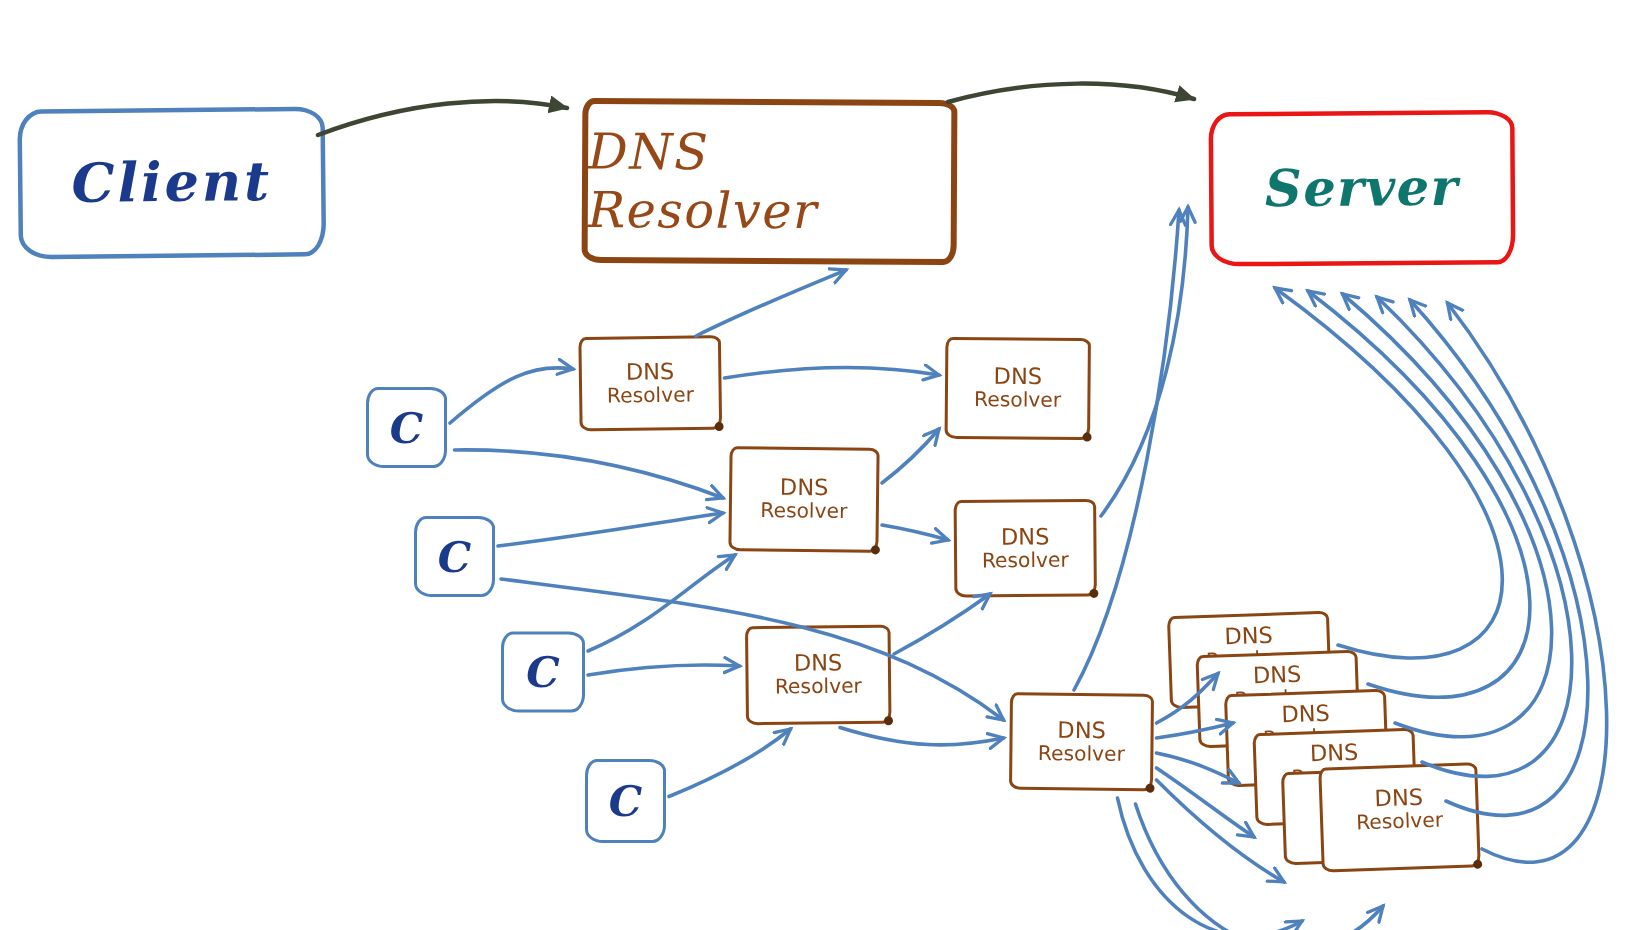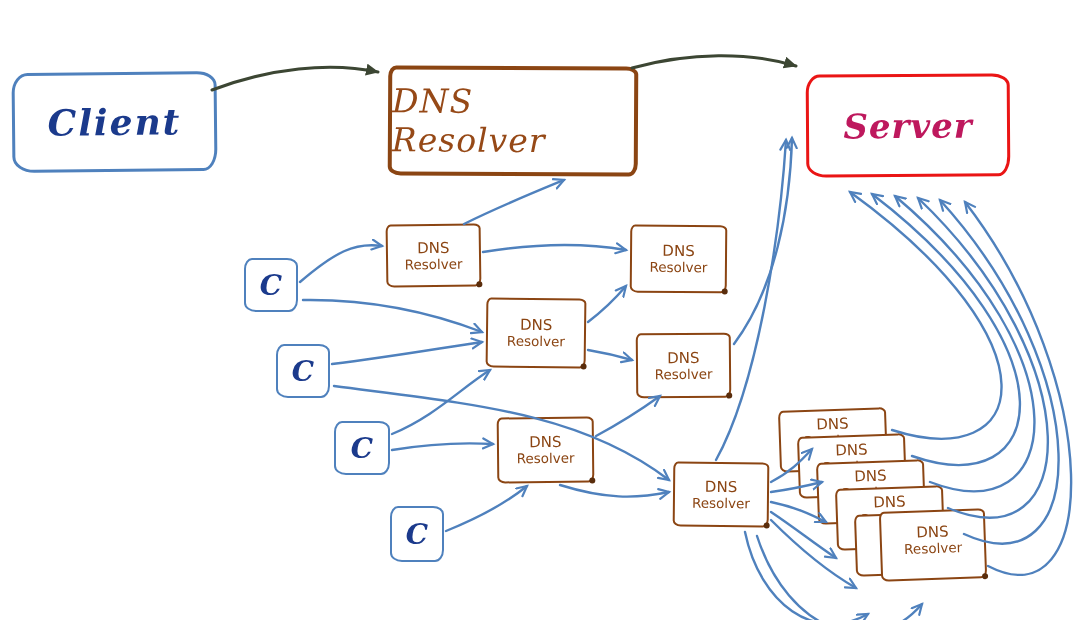--- a/index.html
+++ b/index.html
@@ -5,21 +5,21 @@
   * { margin:0; padding:0; box-sizing:border-box; }
   body { background:#ffffff; font-family:"DejaVu Sans", sans-serif; }
   #canvas { position:relative; width:1092px; height:620px; background:#ffffff; overflow:hidden;margin-top:44px; }
   svg.wires { position:absolute; left:0; top:0; width:1092px; height:620px; z-index:3; pointer-events:none; }
   .node { position:absolute; background:#ffffff; display:flex; align-items:center; justify-content:center; z-index:2; }
   .client-box { border:3px solid #4f81bd; border-radius:16px 20px 14px 22px / 20px 14px 22px 16px; transform:rotate(-0.6deg); }
   .client-box .lbl { font-family:"DejaVu Serif", serif; font-style:italic; font-weight:bold; font-size:36px; letter-spacing:2px; color:#1b3a8c; }
   .resolver-main { border:4px solid #8b4513; border-radius:8px 12px 9px 13px / 11px 8px 13px 9px; transform:rotate(0.3deg); }
   .resolver-main .lbl { font-family:"DejaVu Serif", serif; font-style:italic; font-size:33px; letter-spacing:1px; color:#964917; }
   .server-box { border:3px solid #ea1515; border-radius:14px 18px 12px 20px / 18px 12px 20px 14px; transform:rotate(-0.4deg); }
-  .server-box .lbl { font-family:"DejaVu Serif", serif; font-style:italic; font-weight:bold; font-size:34px; letter-spacing:1px; color:#be185d; }
+  .server-box .lbl { font-family:"DejaVu Serif", serif; font-style:italic; font-weight:bold; font-size:34px; letter-spacing:1px; color:#0f766e; }
   .cbox { border:2.5px solid #4f81bd; border-radius:8px 11px 9px 12px / 11px 8px 12px 9px; }
   .cbox .lbl { font-family:"DejaVu Serif", serif; font-style:italic; font-weight:bold; font-size:28px; color:#1b3a8c; }
   .rsm { border:2.5px solid #8b4513; flex-direction:column; border-radius:5px 7px 6px 8px / 7px 5px 8px 6px; }
   .rsm .l1 { font-size:15px; color:#8b4513; line-height:17px; }
   .rsm .l2 { font-size:13.5px; color:#8b4513; line-height:15px; }
   .rsm::after { content:""; position:absolute; right:-3px; bottom:-3px; width:6px; height:6px; background:#5a2d0c; border-radius:50%; }
   .stacked { justify-content:flex-start; padding-top:5px; transform:rotate(-2deg); }
 </style>
 </head>
 <body>

